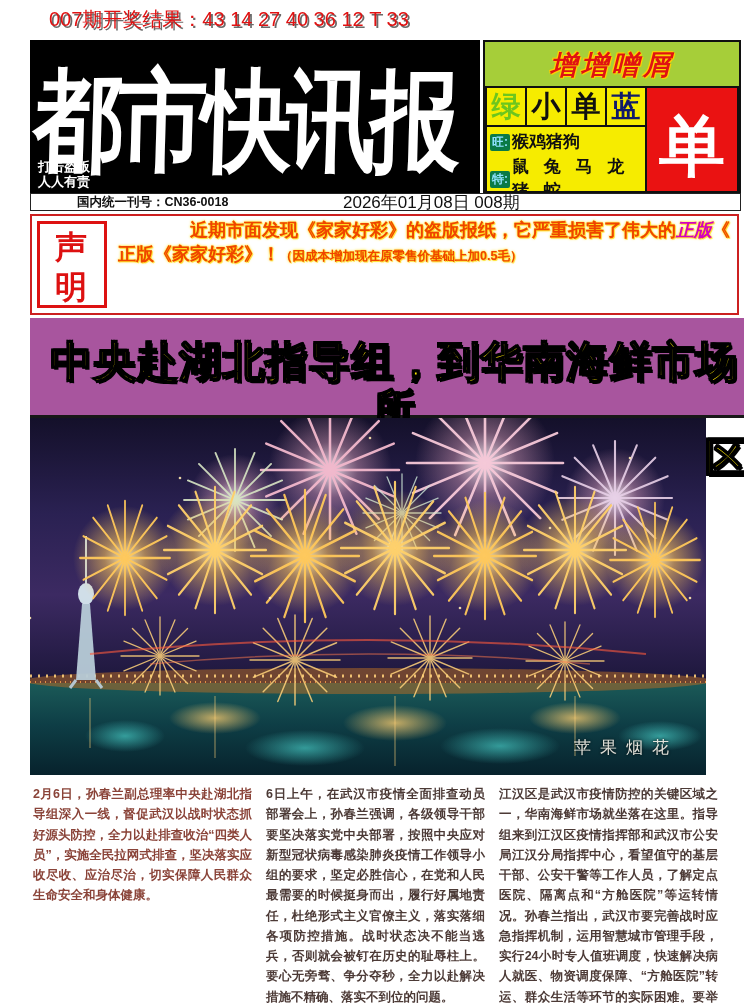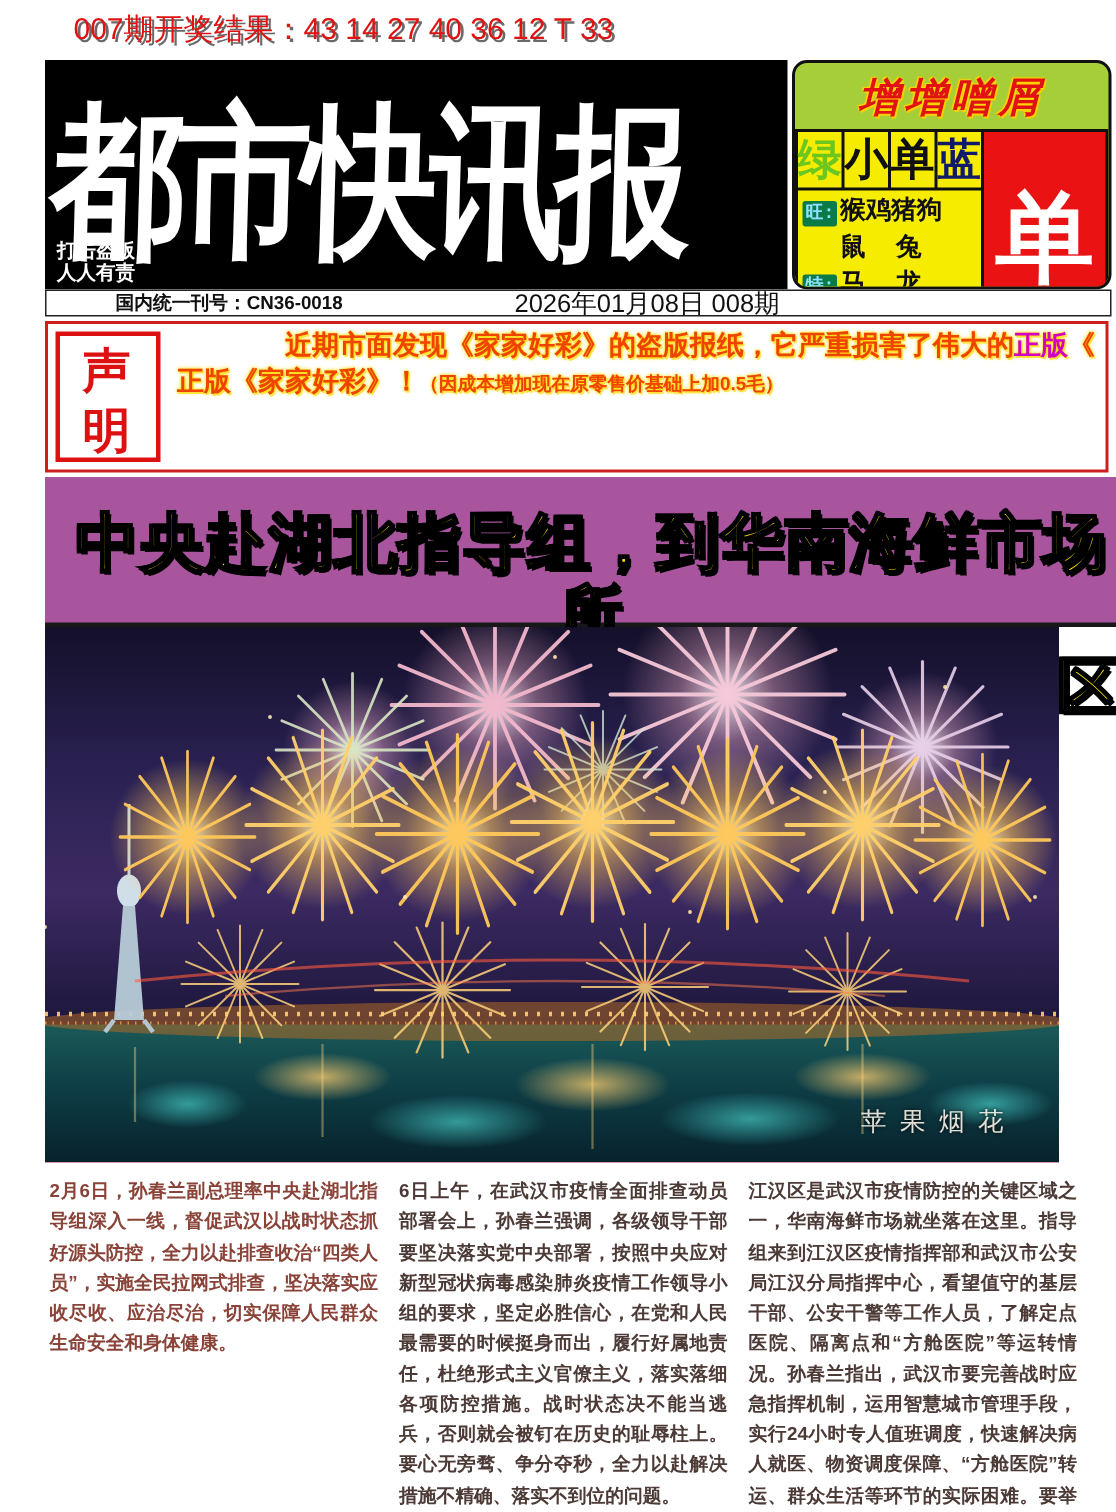--- a/index.html
+++ b/index.html
@@ -31,23 +31,23 @@
     transform:scale(1.04,1.28) skewX(-2deg);
     transform-origin:left top;
   }
   .anti-piracy {
     position:absolute; left:8px; bottom:3px;
     color:#fff; font-size:13px; font-weight:bold; line-height:1.2;
   }
 
   
   .tips {
-    width:213px; margin-left:3px;
-    background:#a6ce39; border:2px solid #101010; border-radius:10px;
-    overflow:hidden; display:flex; flex-direction:column;font-family:Liberation Mono, monospace;
+    width:258px; margin-left:3px;
+    background:#a6ce39; border:2px solid #101010; border-radius:0;
+    overflow:hidden; display:flex; flex-direction:column;
   }
   .tips-header {
     text-align:center; padding:5px 0 3px;
     color:#e01212; font-weight:900; font-size:27px; font-style:italic;
     letter-spacing:4px;
     text-shadow:0 0 2px #ffe000, 1px 1px 0 #ffcc00, -1px -1px 0 #ffcc00;
   }
   .tips-mid { display:flex; background:#101010; padding:2px; gap:2px; }
   .tips-mid-left { flex:1; display:flex; flex-direction:column; gap:2px; }
   .cells-row { display:flex; gap:2px; }
@@ -91,42 +91,42 @@
     font-size:32px; font-weight:900; text-align:center; line-height:1.26;
     padding-top:3px; letter-spacing:2px;
   }
   .stmt-text {
     position:absolute; left:86px; top:2px; right:2px;
     font-size:18px; font-weight:bold; color:#ef4400; line-height:24px;
     text-shadow:0 0 3px #ffd900, 0 0 1px #ffd900, 1px 1px 0 #ffe760;
     white-space:nowrap;
   }
   .stmt-line1-indent { display:inline-block; width:72px; }
-  .stmt-highlight { color:#d400c0; }
+  .stmt-highlight { color:#d400c0;font-style:italic; }
   .stmt-note { font-size:12.5px;text-align:right; }
 
   
   .headline {
     position:absolute; left:30px; top:318px; width:729px; height:100px;
     background:#a8559e; color:#ffe800; font-weight:900;
     border-bottom:3px solid #181818;
     padding-top:20px;
   }
   .h-line {
     font-size:42px; line-height:48px;
     -webkit-text-stroke:1.6px #000;
     text-shadow:2px 2px 0 #000, -1px -1px 0 #000, 1px -1px 0 #000, -1px 1px 0 #000;
   }
   .h-line1 { text-align:center; letter-spacing:1px; }
   .h-line2 { padding:0 12px; text-align:justify; text-align-last:justify; }
 
   
   .photo {
     position:absolute; left:30px; top:418px; width:676px; height:357px;
-    background:#ec4899; overflow:hidden;
+    background:#be185d; overflow:hidden;
   }
   .photo svg { display:block; width:100%; height:100%; }
   .watermark {
     position:absolute; right:28px; bottom:16px;
     color:#f3efe6; font-size:17px; letter-spacing:9px;
     font-family:"DejaVu Serif", serif; opacity:.92;
     text-shadow:0 0 3px #000;
   }
 
   

